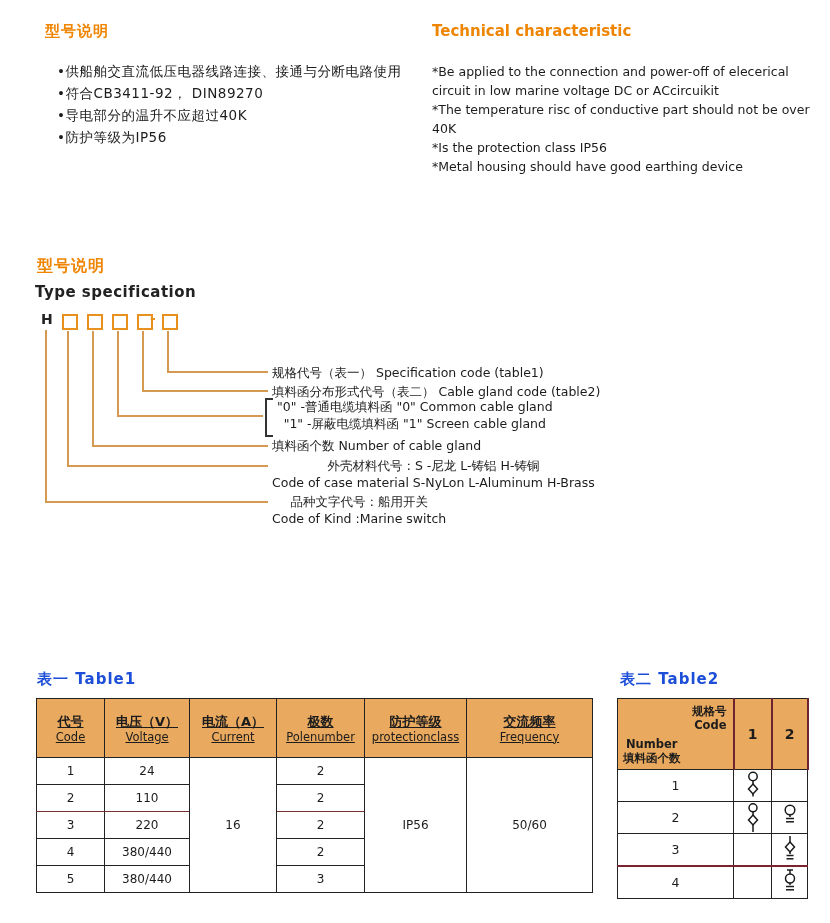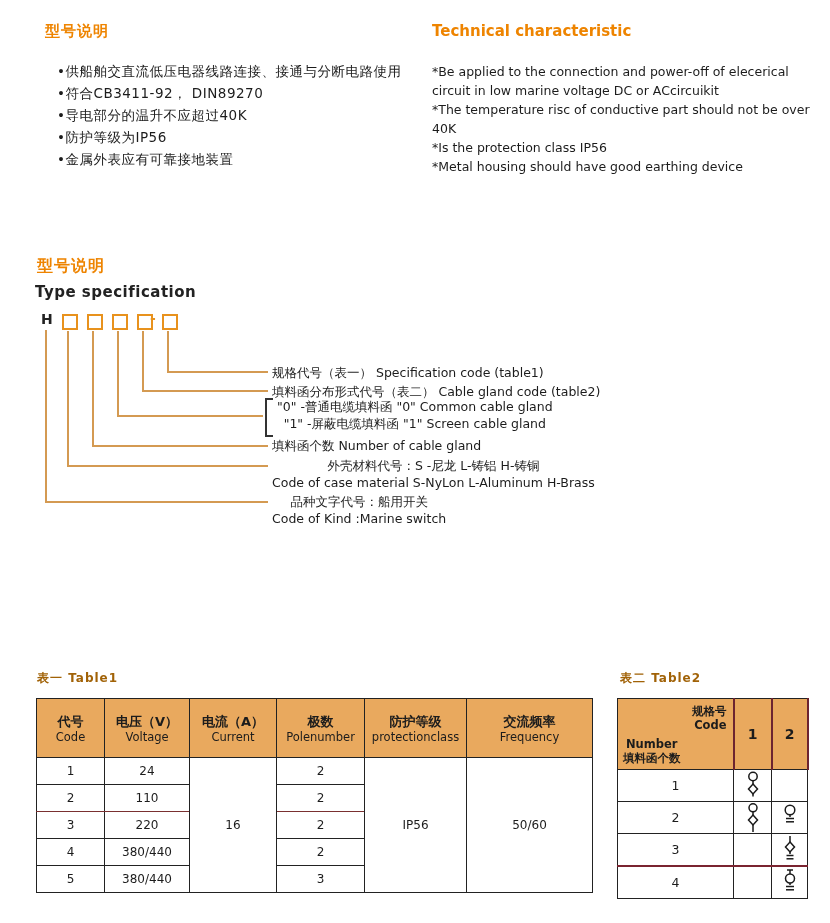--- a/index.html
+++ b/index.html
@@ -41,28 +41,28 @@
   #c4v{left:92px; top:331px;height:116px;}#c4h{left:92px; top:445px;width:176px;}
   #c5v{left:67px; top:331px;height:136px;}#c5h{left:67px; top:465px;width:201px;}
   #c6v{left:45px; top:330px;height:173px;}#c6h{left:45px; top:501px;width:223px;}
 
   
   .spec-label{position:absolute;left:272px;font-size:12.5px;line-height:17px;white-space:nowrap;text-align:center;}
   .spec-bracket{position:absolute;left:265px;top:398px;width:6px;height:35px;
     border-left:2px solid #333;border-top:2px solid #333;border-bottom:2px solid #333;}
 
   
-  .tbl-title{position:absolute;font-size:12px;font-weight:bold;color:#a16207;letter-spacing:1px;}
+  .tbl-title{position:absolute;font-size:15px;font-weight:bold;color:#1d4ed8;letter-spacing:1px;}
   table{border-collapse:collapse;table-layout:fixed;}
   td,th{border:1.6px solid #222;text-align:center;vertical-align:middle;padding:0;overflow:hidden;}
 
   
   #t1-title{left:37px;top:670px;}
   #table1{position:absolute;left:36px;top:698px;width:556px;}
-  #table1 th{background:var(--hdr-bg);height:58px;}
+  #table1 th{background:var(--hdr-bg);height:58px;text-decoration:underline;}
   #table1 td{height:26px;font-size:12px;}
   #table1 tr.r2 td{border-bottom-color:#7a3030;}
   .th-zh{display:block;font-size:13px;font-weight:bold;line-height:17px;}
   .th-en{display:block;font-size:11.5px;font-weight:normal;line-height:14px;}
 
   
   #t2-title{left:620px;top:670px;}
   #table2{position:absolute;left:617px;top:698px;width:190px;}
   #table2 th{background:var(--hdr-bg);height:70px;font-size:14px;}
   #table2 th.colhead{border-left:2px solid var(--maroon);border-right:2px solid var(--maroon);}
@@ -79,21 +79,20 @@
 
 <div class="page">
 
   <div class="h-orange" id="tech-zh-h">型号说明</div>
   <div class="h-orange" id="tech-en-h">Technical characteristic</div>
   <div class="bullets" id="zh-bullets">
       <div class="bullet">•供船舶交直流低压电器线路连接、接通与分断电路使用</div>
       <div class="bullet">•符合CB3411-92，  DIN89270</div>
       <div class="bullet">•导电部分的温升不应超过40K</div>
       <div class="bullet">•防护等级为IP56</div>
-      <div class="bullet">•金属外表应有可靠接地装置</div>
     </div>
   <div class="bullets" id="en-bullets">
       <div class="bullet">*Be applied to the connection and power-off of elecerical circuit in low marine voltage DC or ACcircuikit</div>
       <div class="bullet">*The temperature risc of conductive part should not be over 40K</div>
       <div class="bullet">*Is the protection class IP56</div>
       <div class="bullet">*Metal housing should have good earthing device</div>
     </div>
 
   <div class="h-orange" id="spec-zh-h">型号说明</div>
   <div id="spec-en-h">Type specification</div>

